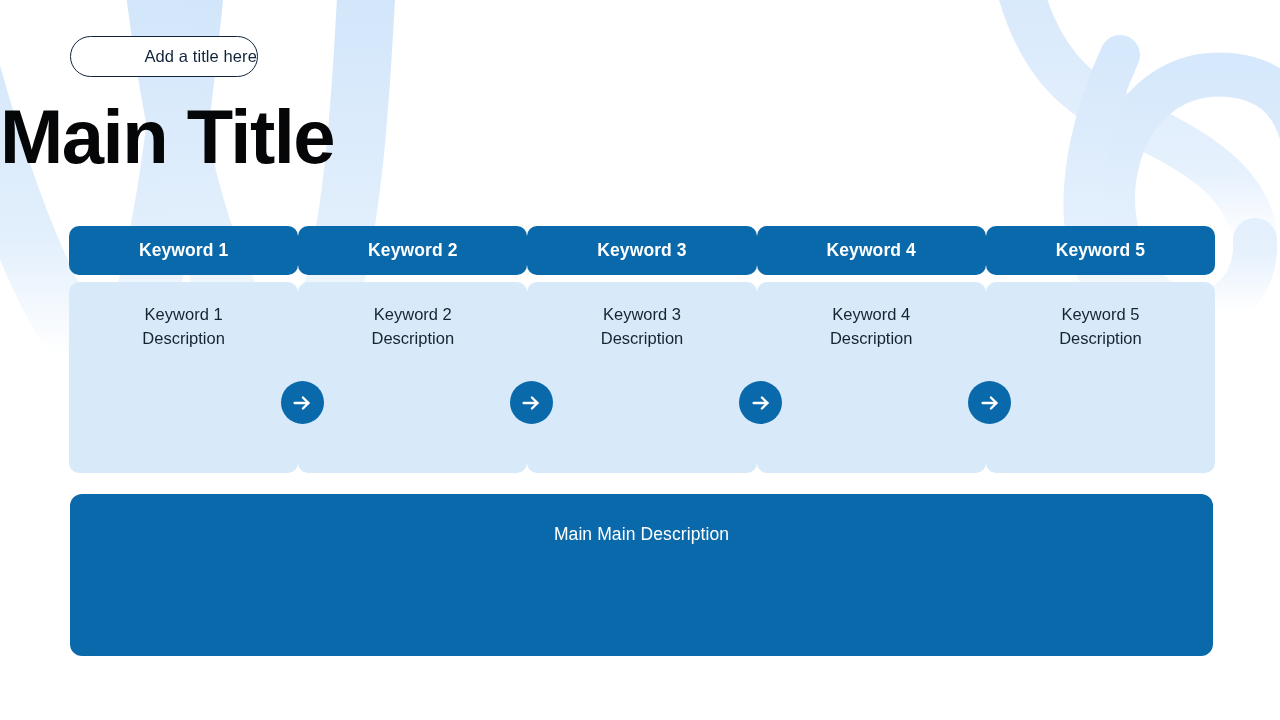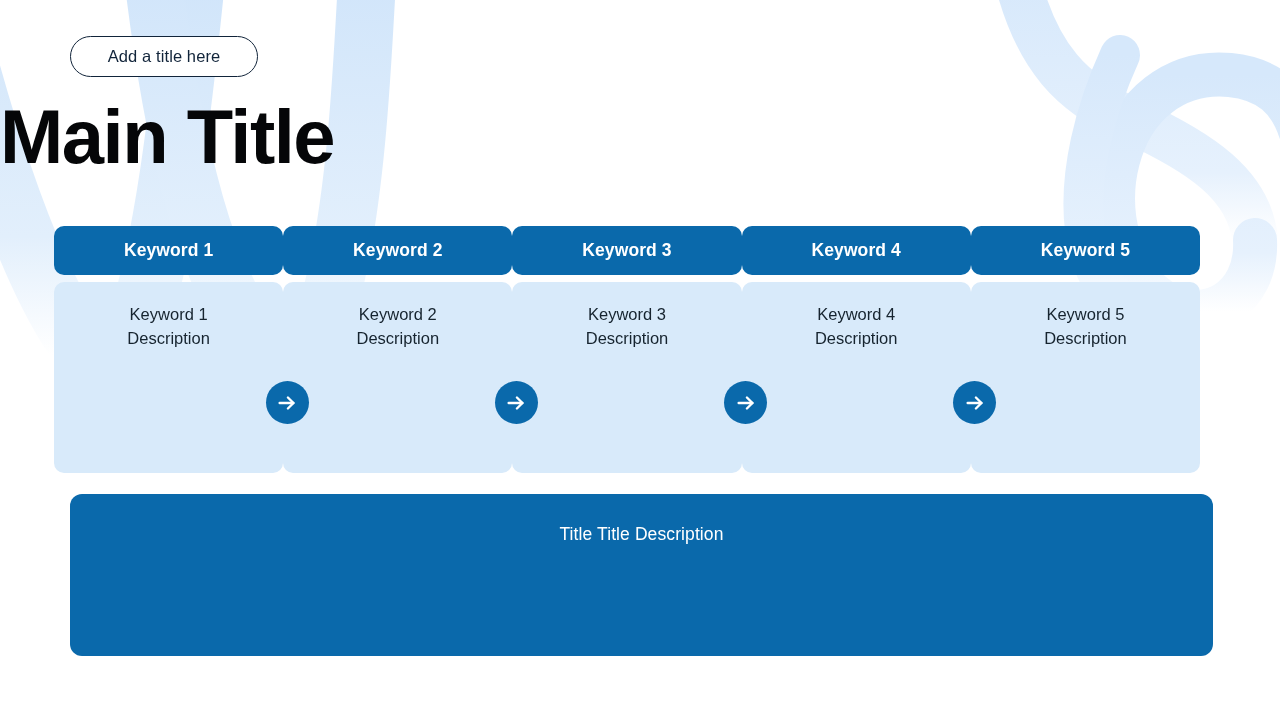--- a/index.html
+++ b/index.html
@@ -39,21 +39,21 @@
     position: absolute;
     left: 70px;
     top: 36px;
     width: 188px;
     height: 41px;
     border: 1.6px solid #11243a;
     border-radius: 22px;
     background: #ffffff;
     display: flex;
     align-items: center;
-    justify-content: center;
+    justify-content: flex-end;
     box-sizing: border-box;
   }
   .title-pill span {
     font-size: 16.5px;
     color: #11243a;
     letter-spacing: 0.1px;
   }
 
   
   .main-title {
@@ -65,21 +65,21 @@
     font-size: 76px;
     font-weight: 700;
     line-height: 1;
     letter-spacing: -1.5px;
     color: #050608;
   }
 
   
   .columns {
     position: absolute;
-    left: 54px;
+    left: 69px;
     top: 226px;
     width: 1146px;
     display: flex;
   }
   .col {
     flex: 1 1 0;
     min-width: 0;
     position: relative;
   }
   .kw-header {
@@ -260,16 +260,16 @@
       </div>
       <div class="kw-card">
         <div class="desc">Keyword 5
 Description</div>
       </div>
     </div>
 
   </div>
 
   <div class="banner">
-    <span>Title Title Description</span>
+    <span>Main Main Description</span>
   </div>
 
 </div>
 
 </body></html>

